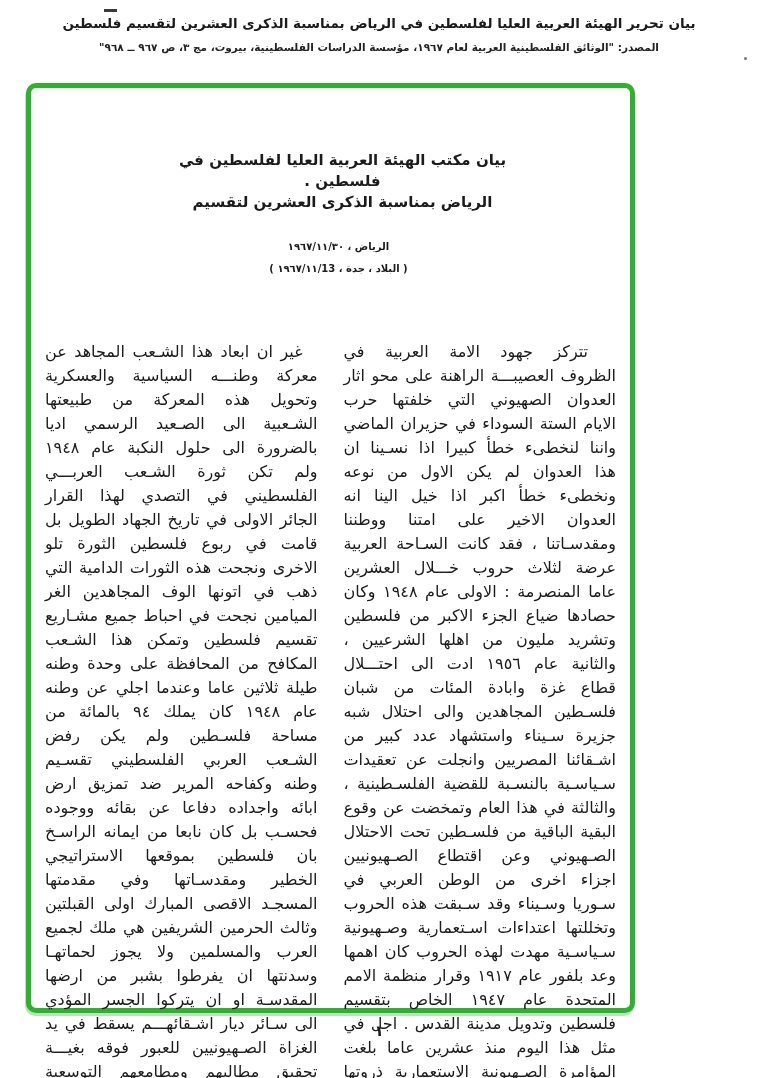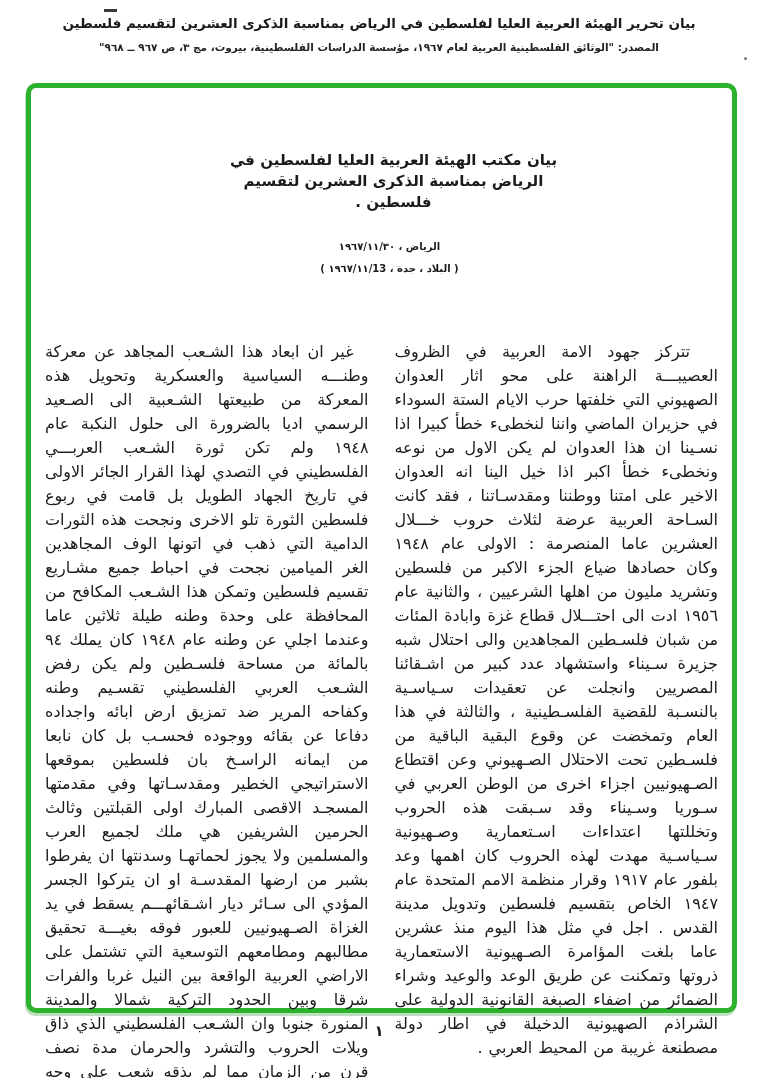--- a/index.html
+++ b/index.html
@@ -39,21 +39,21 @@
     text-align: center;
     font-size: 10.5px;
     font-weight: bold;
     color: #222;
   }
   
   .green-frame {
     position: absolute;
     left: 26px;
     top: 83px;
-    width: 711px;
+    width: 609px;
     height: 930px;
     box-sizing: border-box;
     border: 5px solid #2cb22d;
     border-radius: 10px;
     background: #ffffff;
     box-shadow: -1px 3px 0 rgba(70, 165, 70, 0.35);
   }
   
   .doc-title {
     position: absolute;
@@ -128,22 +128,22 @@
 
   <div class="artifact artifact-top-dash"></div>
   <div class="artifact artifact-right-dot"></div>
   <div class="artifact artifact-left-dot"></div>
   <div class="artifact artifact-gutter-dash"></div>
 
   <div class="green-frame">
 
     <div class="doc-title">
       <div>بيان مكتب الهيئة العربية العليا لفلسطين في</div>
+      <div>فلسطين .</div>
       <div>الرياض بمناسبة الذكرى العشرين لتقسيم</div>
-      <div>فلسطين .</div>
     </div>
 
     <div class="doc-dates">
       <div>الرياض ، ١٩٦٧/١١/٣٠</div>
       <div>( البلاد ، جدة ، ١٩٦٧/١١/13 )</div>
     </div>
 
     <div class="columns">
       <div class="col">
         <p class="para indent-lg">تتركز جهود الامة العربية في الظروف العصيبـــة الراهنة على محو اثار العدوان الصهيوني التي خلفتها حرب الايام الستة السوداء في حزيران الماضي واننا لنخطىء خطأ كبيرا اذا نسـينا ان هذا العدوان لم يكن الاول من نوعه ونخطىء خطأ اكبر اذا خيل الينا انه العدوان الاخير على امتنا ووطننا ومقدسـاتنا ، فقد كانت السـاحة العربية عرضة لثلاث حروب خـــلال العشرين عاما المنصرمة : الاولى عام ١٩٤٨ وكان حصادها ضياع الجزء الاكبر من فلسطين وتشريد مليون من اهلها الشرعيين ، والثانية عام ١٩٥٦ ادت الى احتـــلال قطاع غزة وابادة المئات من شبان فلسـطين المجاهدين والى احتلال شبه جزيرة سـيناء واستشهاد عدد كبير من اشـقائنا المصريين وانجلت عن تعقيدات سـياسـية بالنسـبة للقضية الفلسـطينية ، والثالثة في هذا العام وتمخضت عن وقوع البقية الباقية من فلسـطين تحت الاحتلال الصـهيوني وعن اقتطاع الصـهيونيين اجزاء اخرى من الوطن العربي في سـوريا وسـيناء وقد سـبقت هذه الحروب وتخللتها اعتداءات اسـتعمارية وصـهيونية سـياسـية مهدت لهذه الحروب كان اهمها وعد بلفور عام ١٩١٧ وقرار منظمة الامم المتحدة عام ١٩٤٧ الخاص بتقسيم فلسطين وتدويل مدينة القدس . اجل في مثل هذا اليوم منذ عشرين عاما بلغت المؤامرة الصـهيونية الاستعمارية ذروتها وتمكنت عن طريق الوعد والوعيد وشراء الضمائر من اضفاء الصبغة القانونية الدولية على الشراذم الصهيونية الدخيلة في اطار دولة مصطنعة غريبة من المحيط العربي .</p>

